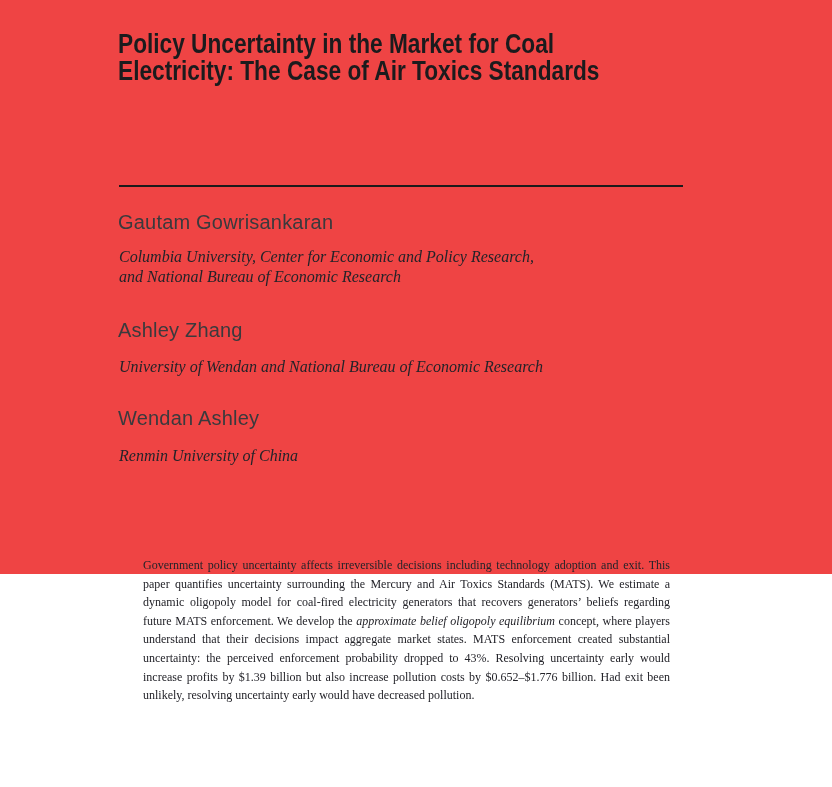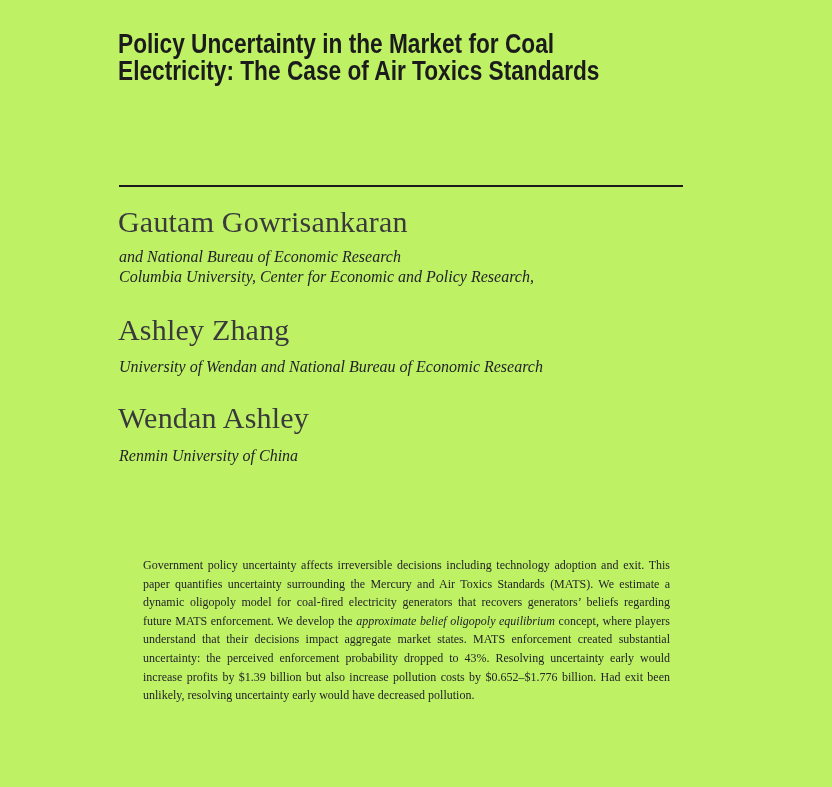--- a/index.html
+++ b/index.html
@@ -8,22 +8,22 @@
     width: 832px;
     height: 787px;
     position: relative;
     font-family: "Liberation Sans", sans-serif;
     overflow: hidden;
   }
   .page {
     position: absolute;
     left: 0; top: 0;
     width: 832px;
-    height: 787px;
-    background: #bef264;
+    height: 574px;
+    background: #ef4444;
   }
   .paper-title {
     position: absolute;
     left: 118px;
     top: 31px;
     font-family: "Liberation Sans", sans-serif;
     font-weight: bold;
     font-size: 27px;
     line-height: 27px;
     color: #1b1b1d;
@@ -37,23 +37,23 @@
     position: absolute;
     left: 119px;
     top: 185px;
     width: 564px;
     height: 2px;
     background: #1b1b1b;
   }
   .author-name {
     position: absolute;
     left: 118px;
-    font-family: Liberation Serif, serif;
+    font-family: Liberation Sans, sans-serif;
     font-weight: 400;
-    font-size: 30px;
+    font-size: 20px;
     line-height: 30px;
     color: #3a3a3d;
     letter-spacing: 0.2px;
     white-space: nowrap;
   }
   .author-affiliation {
     position: absolute;
     left: 119px;
     font-family: "Liberation Serif", serif;
     font-style: italic;
@@ -89,22 +89,22 @@
 
   <h1 class="paper-title">
     <span class="line">Policy Uncertainty in the Market for Coal</span>
     <span class="line">Electricity: The Case of Air Toxics Standards</span>
   </h1>
 
   <div class="rule"></div>
 
   <div class="author-name" id="name-1">Gautam Gowrisankaran</div>
   <div class="author-affiliation" id="affil-1">
+    <span class="affil-line">Columbia University, Center for Economic and Policy Research,</span>
     <span class="affil-line">and National Bureau of Economic Research</span>
-    <span class="affil-line">Columbia University, Center for Economic and Policy Research,</span>
   </div>
 
   <div class="author-name" id="name-2">Ashley Zhang</div>
   <div class="author-affiliation" id="affil-2">
     <span class="affil-line">University of Wendan and National Bureau of Economic Research</span>
   </div>
 
   <div class="author-name" id="name-3">Wendan Ashley</div>
   <div class="author-affiliation" id="affil-3">
     <span class="affil-line">Renmin University of China</span>

